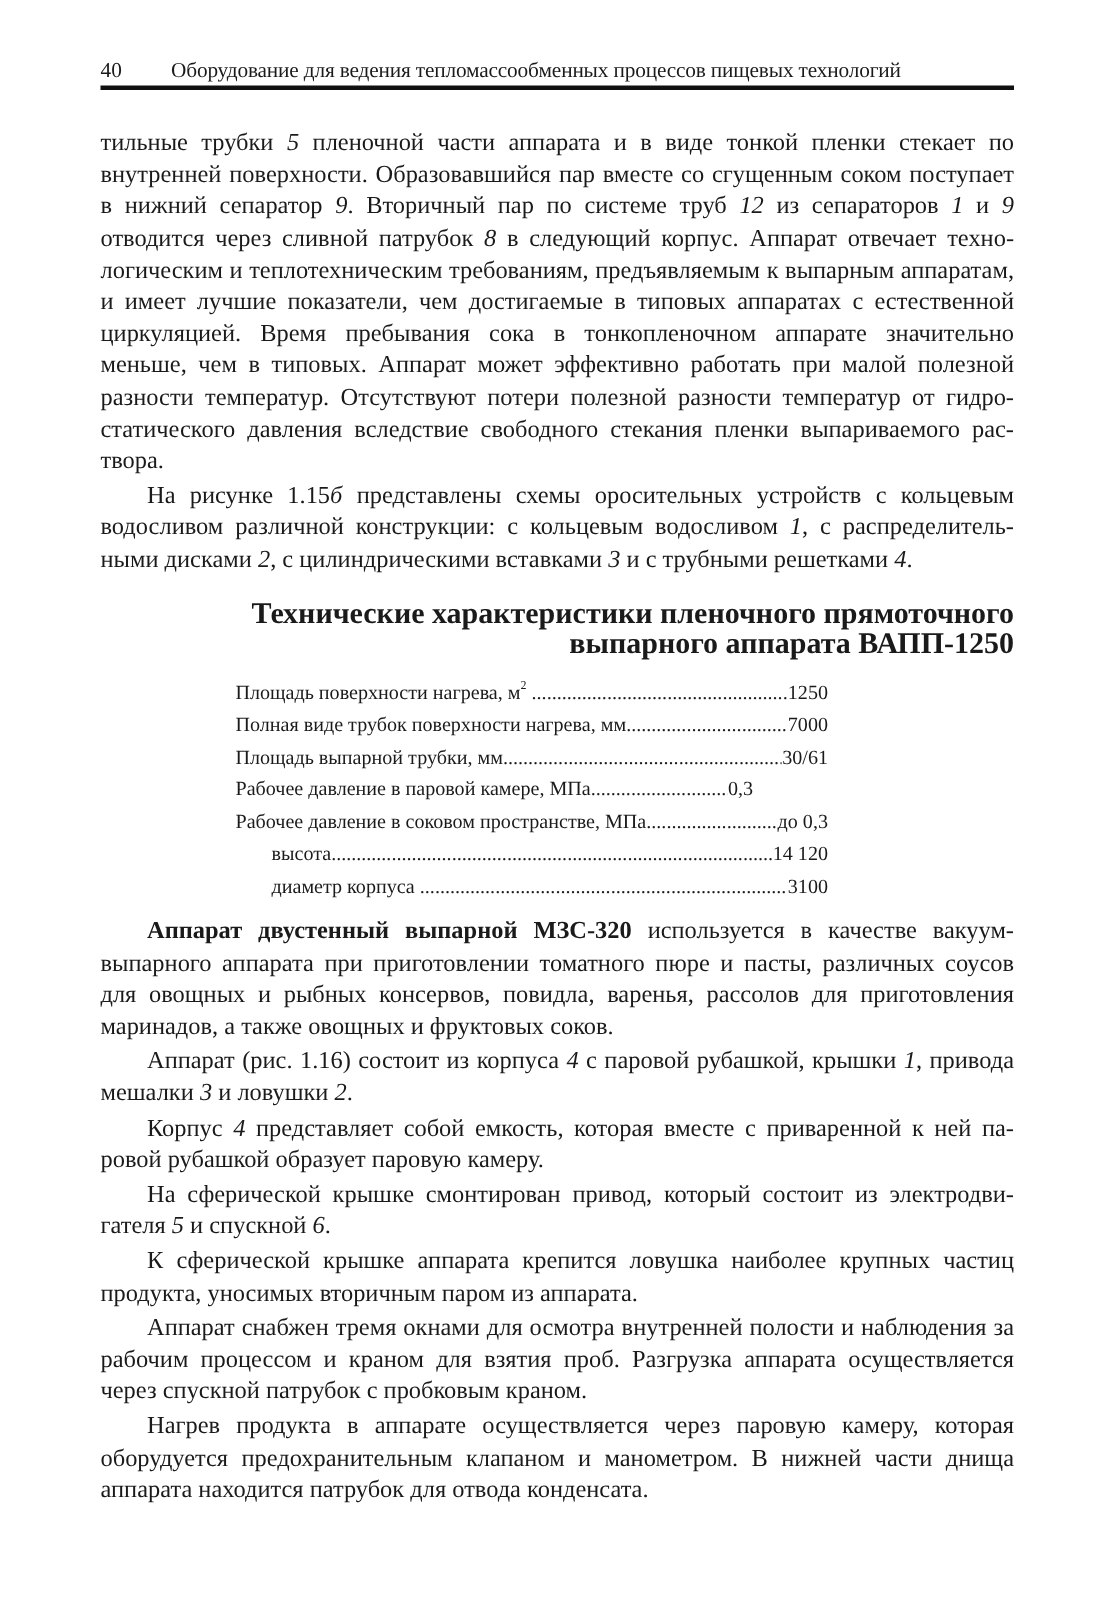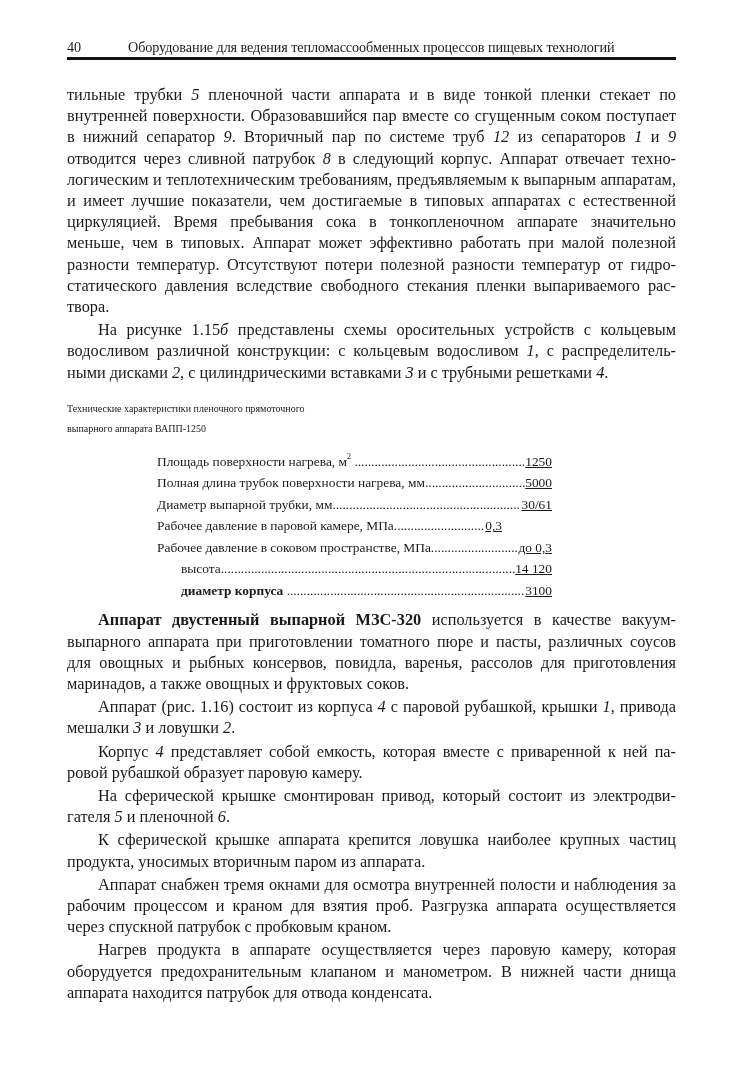--- a/index.html
+++ b/index.html
@@ -2,34 +2,34 @@
 <html><head>
 <meta charset="utf-8">
 <style>
   html, body { margin: 0; padding: 0; background: #ffffff; }
   body { width: 743px; height: 1080px; position: relative; overflow: hidden;
          font-family: "Liberation Serif", "DejaVu Serif", serif; color: #1a1a1a; }
   .page { position: absolute; left: 67px; top: 0; width: 609px; }
   .running-head { position: absolute; top: 37px; left: 0; width: 609px; height: 20px;
                   font-size: 14.2px; line-height: 20px; }
   .running-head .pnum { position: absolute; left: 0; top: 0; }
-  .running-head .rtitle { position: absolute; left: 61px; top: 0; white-space: nowrap; letter-spacing: -0.1px; }
+  .running-head .rtitle { position: absolute; left: 47px; top: 0; white-space: nowrap; letter-spacing: -0.1px; }
   .head-rule { position: absolute; top: 57px; left: 0; width: 609px; height: 0; border-top: 3px solid #111; }
   .body { position: absolute; top: 84px; left: 0; width: 609px; font-size: 16.3px; line-height: 21.2px; }
   p { margin: 0; text-align: justify; hyphens: manual; }
   p.indent { text-indent: 31px; }
   p.spaced { margin-top: 2px; }
   i { font-style: italic; }
-  .tech-title { text-align: left; font-weight: normal; font-size: 10px; line-height: 20px; margin: 16px 0 12px 0; }
+  .tech-title { text-align: right; font-weight: bold; font-size: 20px; line-height: 20px; margin: 16px 0 12px 0; }
   .spec { margin-left: 90px; width: 395px; font-size: 13.4px; line-height: 21.5px; }
   .spec-row { display: flex; align-items: baseline; white-space: nowrap; }
   .spec-row .lbl { flex: 0 0 auto; }
   .spec-row .dots { flex: 1 1 auto; overflow: hidden; letter-spacing: 0; }
   .spec-row .dots::after { content: "........................................................................................................................................................"; }
-  .spec-row .val { flex: 0 0 auto; text-decoration: underline; }
+  .spec-row .val { flex: 0 0 auto; }
   .spec-row.sub { padding-left: 24px; align-items: center; }
   .spec-group { white-space: nowrap; }
   sup { font-size: 8px; vertical-align: 7px; line-height: 0; }
   .after-spec { margin-top: 8px; }
   b { font-weight: bold; }
 </style>
 </head>
 <body>
 
 <div class="page">
@@ -50,54 +50,54 @@
       <div>выпарного аппарата ВАПП-1250</div>
     </div>
 
     <div class="spec">
       <div class="spec-row">
         <span class="lbl"><span>Площадь поверхности нагрева, м</span><sup>2</sup>&nbsp;</span>
         <span class="dots"></span>
         <span class="val">1250</span>
       </div>
       <div class="spec-row">
-        <span class="lbl">Полная длина трубок поверхности нагрева, мм</span>
+        <span class="lbl">Полная виде трубок поверхности нагрева, мм</span>
         <span class="dots"></span>
-        <span class="val">5000</span>
+        <span class="val">7000</span>
       </div>
       <div class="spec-row">
-        <span class="lbl">Диаметр выпарной трубки, мм</span>
+        <span class="lbl">Площадь выпарной трубки, мм</span>
         <span class="dots"></span>
         <span class="val">30/61</span>
       </div>
       <div class="spec-row" style="width:345px;text-align:center;">
         <span class="lbl">Рабочее давление в паровой камере, МПа</span>
         <span class="dots"></span>
         <span class="val">0,3</span>
       </div>
       <div class="spec-row">
         <span class="lbl">Рабочее давление в соковом пространстве, МПа</span>
         <span class="dots"></span>
         <span class="val">до 0,3</span>
       </div>
       <div class="spec-row sub">
         <span class="lbl">высота</span>
         <span class="dots"></span>
         <span class="val">14 120</span>
       </div>
       <div class="spec-row sub">
-        <span class="lbl" style="white-space:pre;font-weight:bold;">диаметр корпуса </span>
+        <span class="lbl" style="white-space:pre;">диаметр корпуса </span>
         <span class="dots"></span>
         <span class="val">3100</span>
       </div>
     </div>
 
     <div id="bottom-paras" class="after-spec">
         <p class="indent"><b>Аппарат двустенный выпарной МЗС-320</b><span> используется в качестве вакуум-выпарного аппарата при приготовлении томатного пюре и пасты, различных соусов для овощных и рыбных консервов, повидла, варенья, рассолов для приготовления маринадов, а также овощных и фруктовых соков.</span></p>
         <p class="indent spaced"><span>Аппарат (рис. 1.16) состоит из корпуса </span><i>4</i><span> с паровой рубашкой, крышки </span><i>1</i><span>, при­вода мешалки </span><i>3</i><span> и ловушки </span><i>2</i><span>.</span></p>
         <p class="indent spaced"><span>Корпус </span><i>4</i><span> представляет собой емкость, которая вместе с приваренной к ней па­ровой рубашкой образует паровую камеру.</span></p>
-        <p class="indent spaced"><span>На сферической крышке смонтирован привод, который состоит из электродви­гателя </span><i>5</i><span> и пленочной </span><i>6</i><span>.</span></p>
+        <p class="indent spaced"><span>На сферической крышке смонтирован привод, который состоит из электродви­гателя </span><i>5</i><span> и спускной </span><i>6</i><span>.</span></p>
         <p class="indent spaced"><span>К сферической крышке аппарата крепится ловушка наиболее крупных частиц продукта, уносимых вторичным паром из аппарата.</span></p>
         <p class="indent spaced"><span>Аппарат снабжен тремя окнами для осмотра внутренней полости и наблюдения за рабочим процессом и краном для взятия проб. Разгрузка аппарата осуществляется через спускной патрубок с пробковым краном.</span></p>
         <p class="indent spaced"><span>Нагрев продукта в аппарате осуществляется через паровую камеру, которая оборудуется предохранительным клапаном и манометром. В нижней части днища аппарата находится патрубок для отвода конденсата.</span></p>
       </div>
   </div>
 </div>
 
 </body></html>

